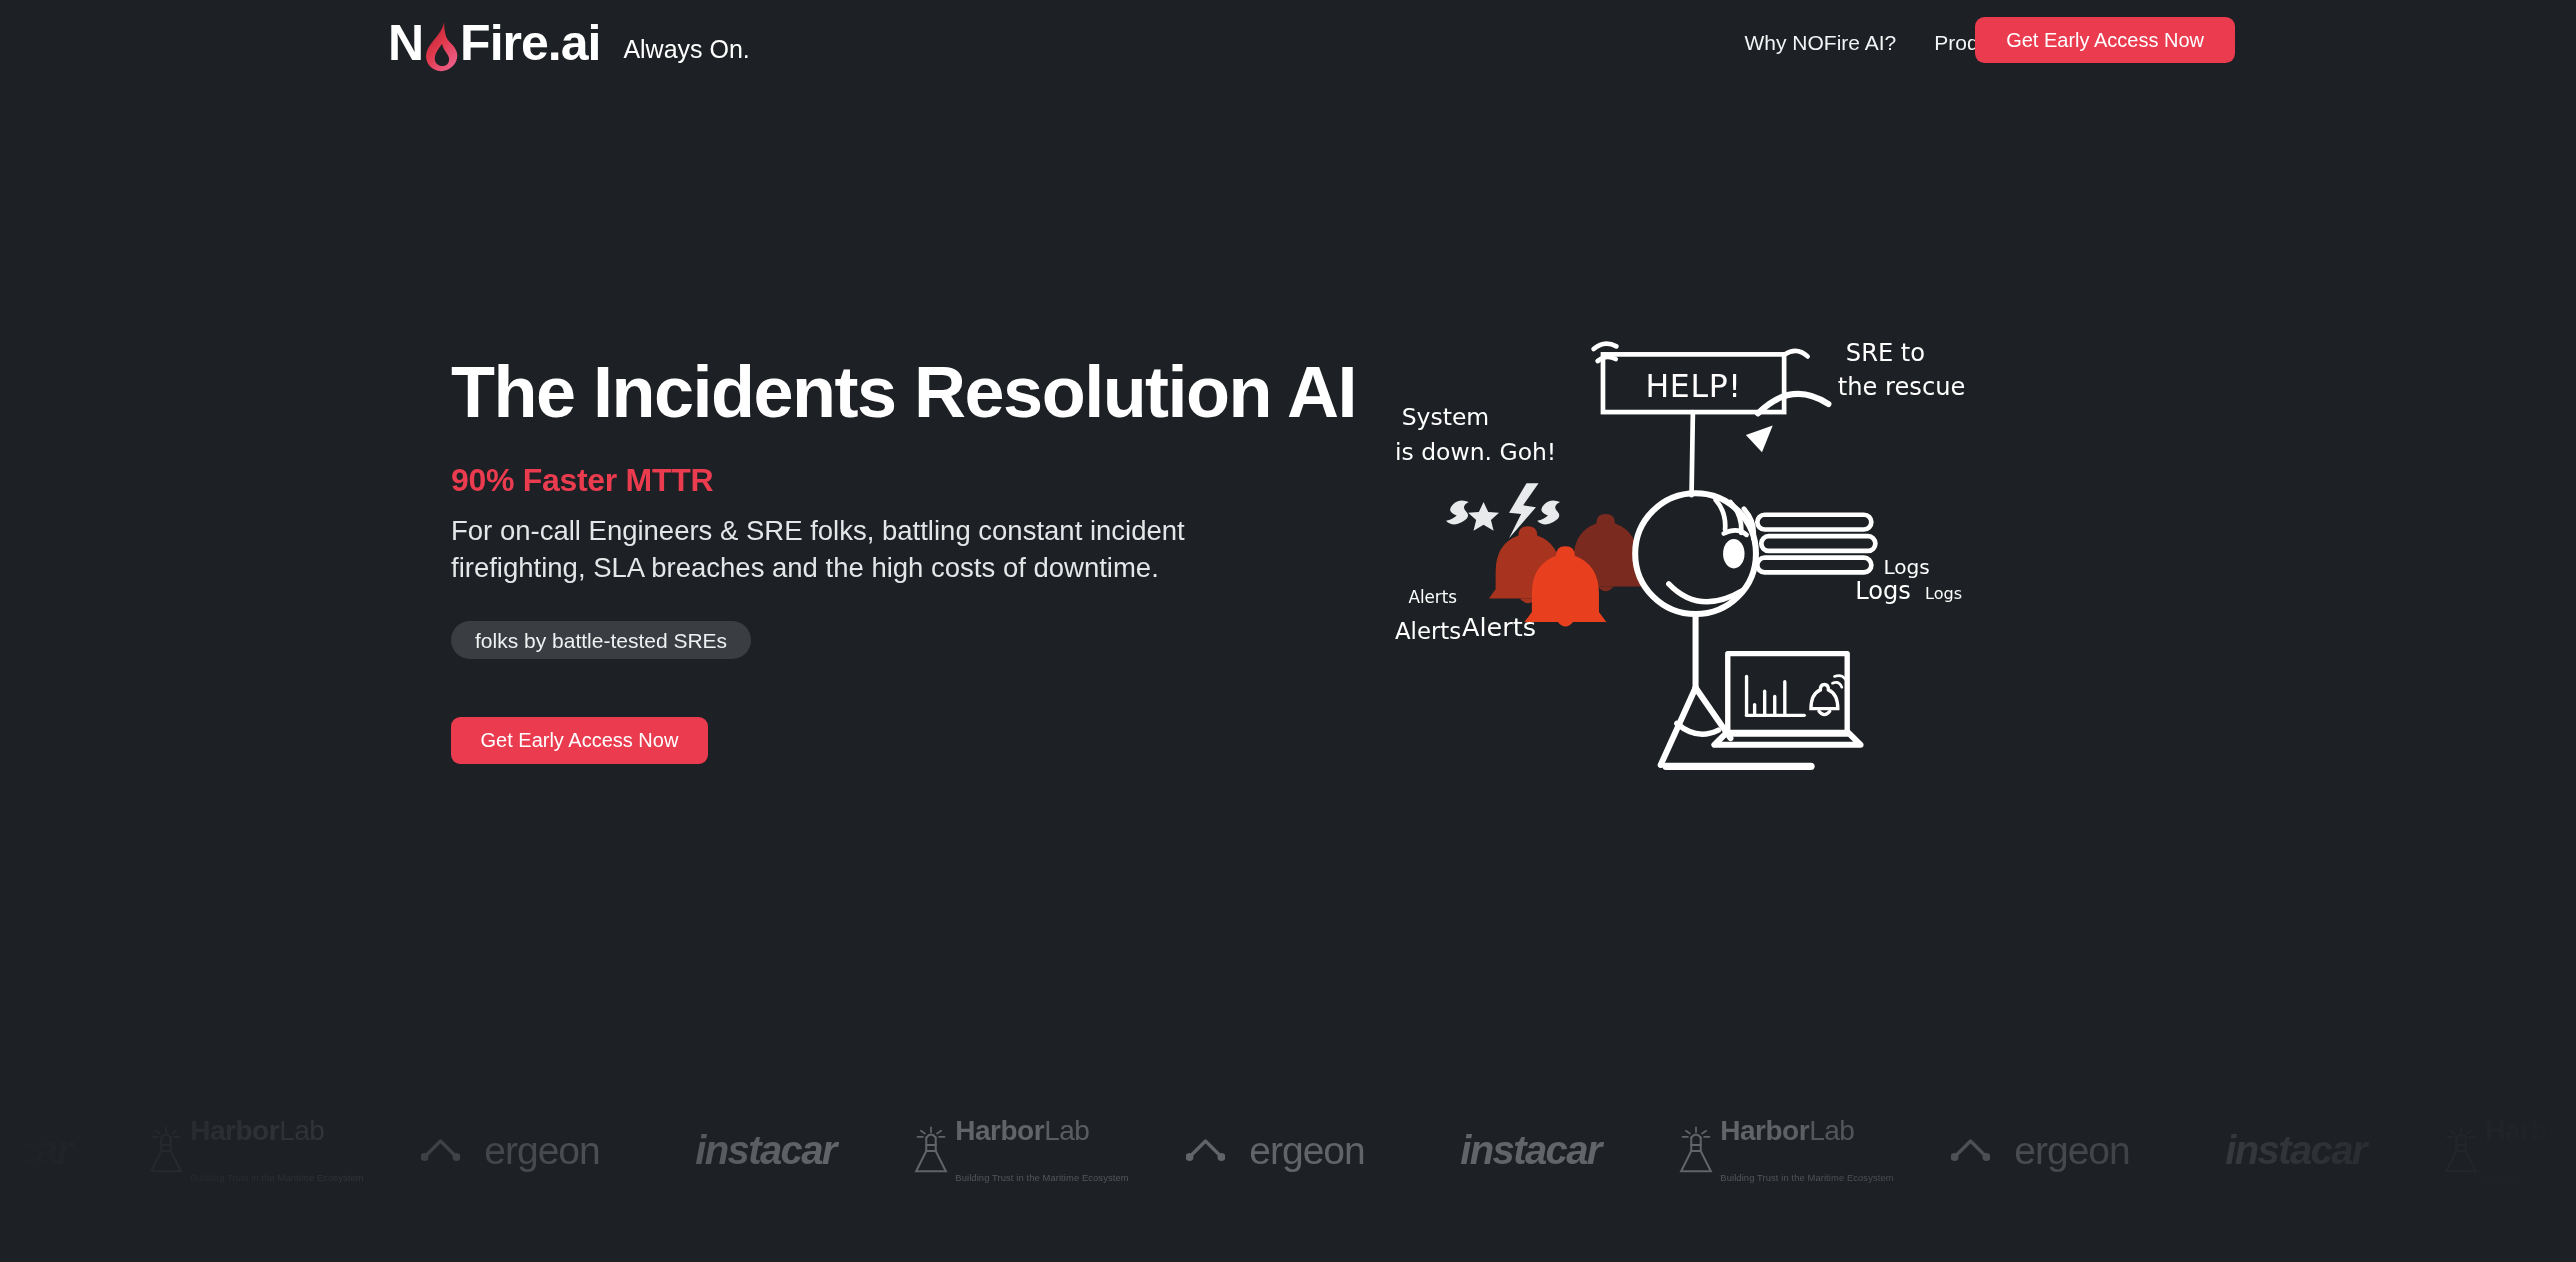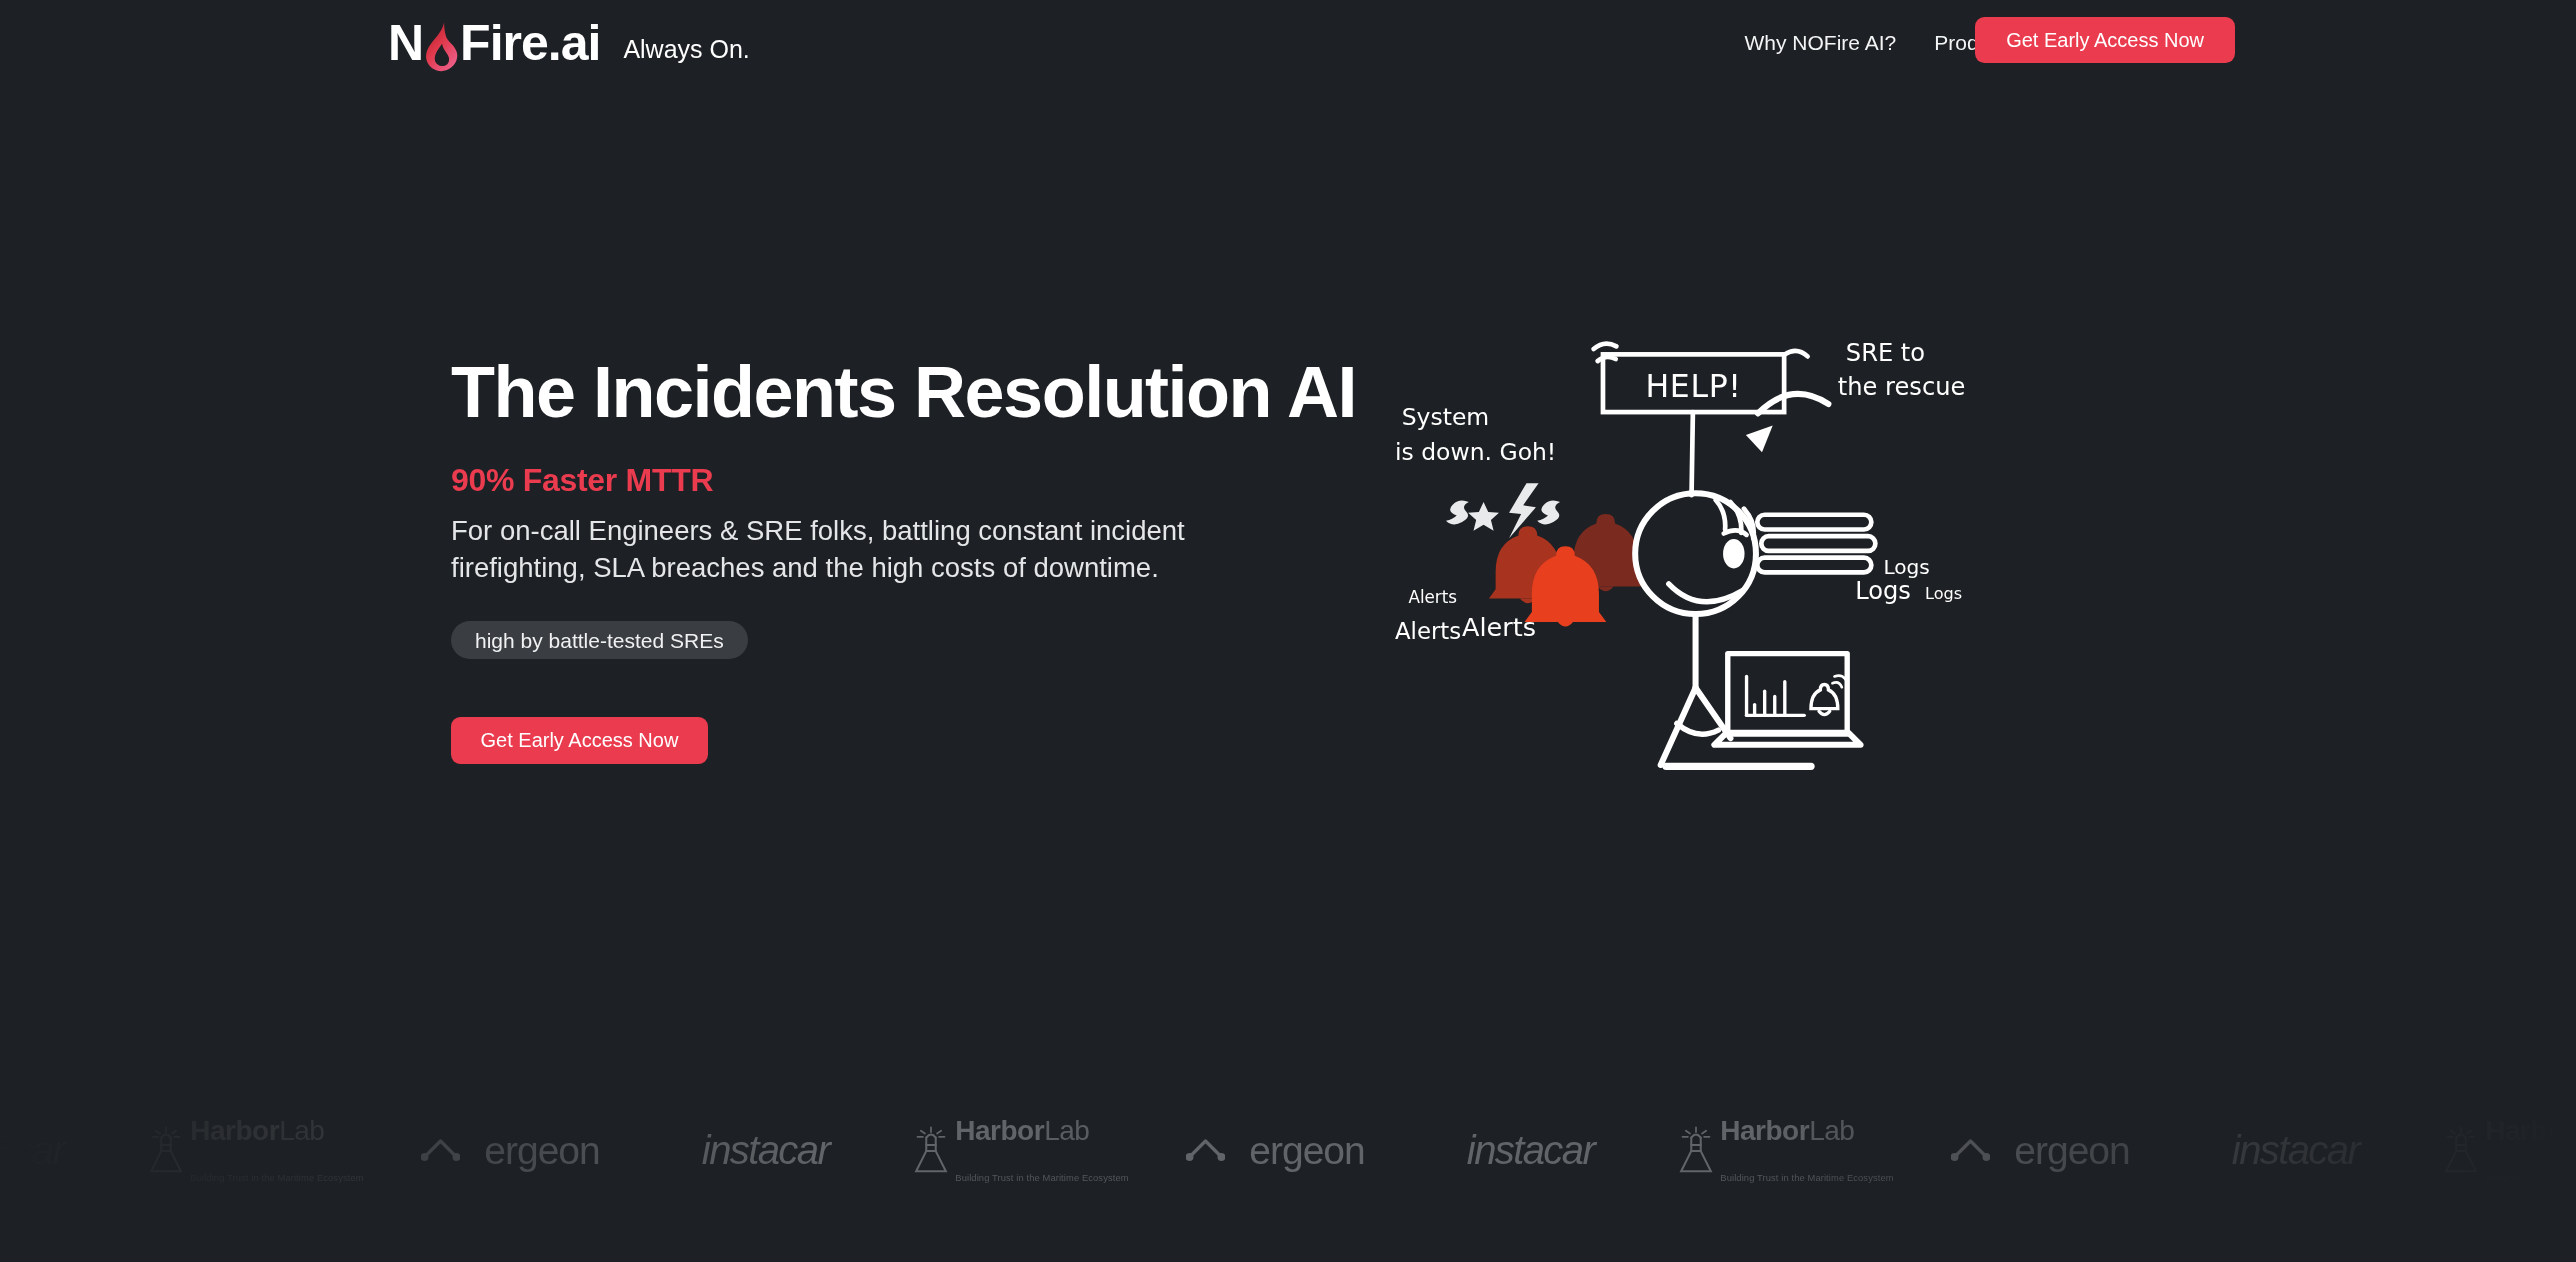--- a/index.html
+++ b/index.html
@@ -219,21 +219,21 @@
     display: flex;
     align-items: center;
     justify-content: center;
     width: 255px;
     height: 87px;
     opacity: .62;
   }
 
   .logo-instacar {
     font-size: 40px;
-    font-weight: 400;
+    font-weight: 700;
     font-style: italic;
     letter-spacing: -1.6px;
     color: #8b8f94;
   }
 
   .logo-harborlab {
     display: flex;
     align-items: center;
     gap: 5px;
   }
@@ -301,21 +301,21 @@
 
     <button class="btn-cta-header">Get Early Access Now</button>
   </header>
 
   <section class="hero">
 
     <div class="hero-copy">
       <h1 class="hero-title">The Incidents Resolution AI</h1>
       <div class="hero-kicker">90% Faster MTTR</div>
       <p class="hero-sub">For on-call Engineers &amp; SRE folks, battling constant incident firefighting, SLA breaches and the high costs of downtime.</p>
-      <div class="badge">high by battle-tested SREs</div>
+      <div class="badge">folks by battle-tested SREs</div>
       <button class="btn-cta-hero">Get Early Access Now</button>
     </div>
 
     <div class="hero-illustration">
       <svg viewBox="0 0 1100 700" xmlns="http://www.w3.org/2000/svg" aria-hidden="true">
 
         <g stroke="#ffffff" stroke-width="7" fill="none" stroke-linecap="round">
           <path d="M296 40 q16 -14 34 -4"></path>
           <path d="M302 58 q13 -11 27 -3"></path>
           <path d="M581 48 q18 -12 34 3"></path>

